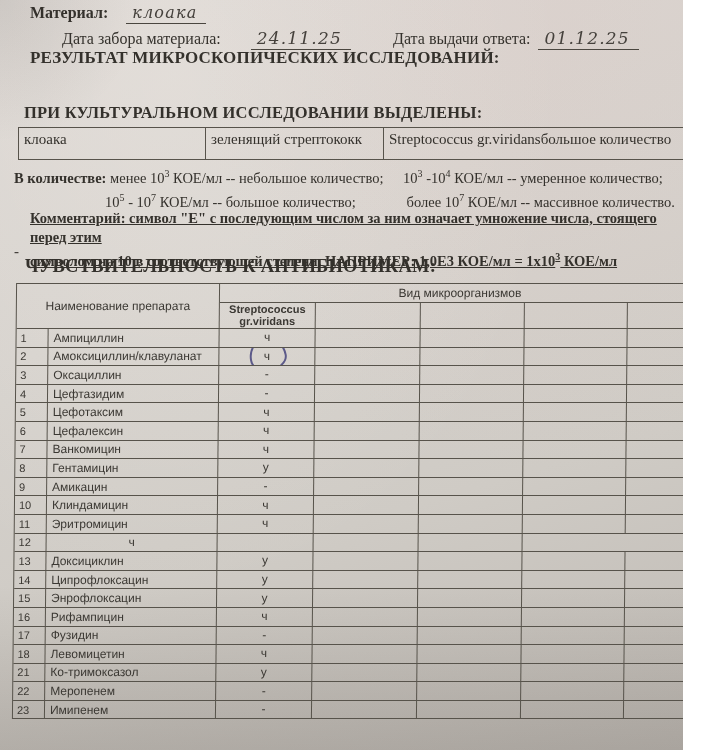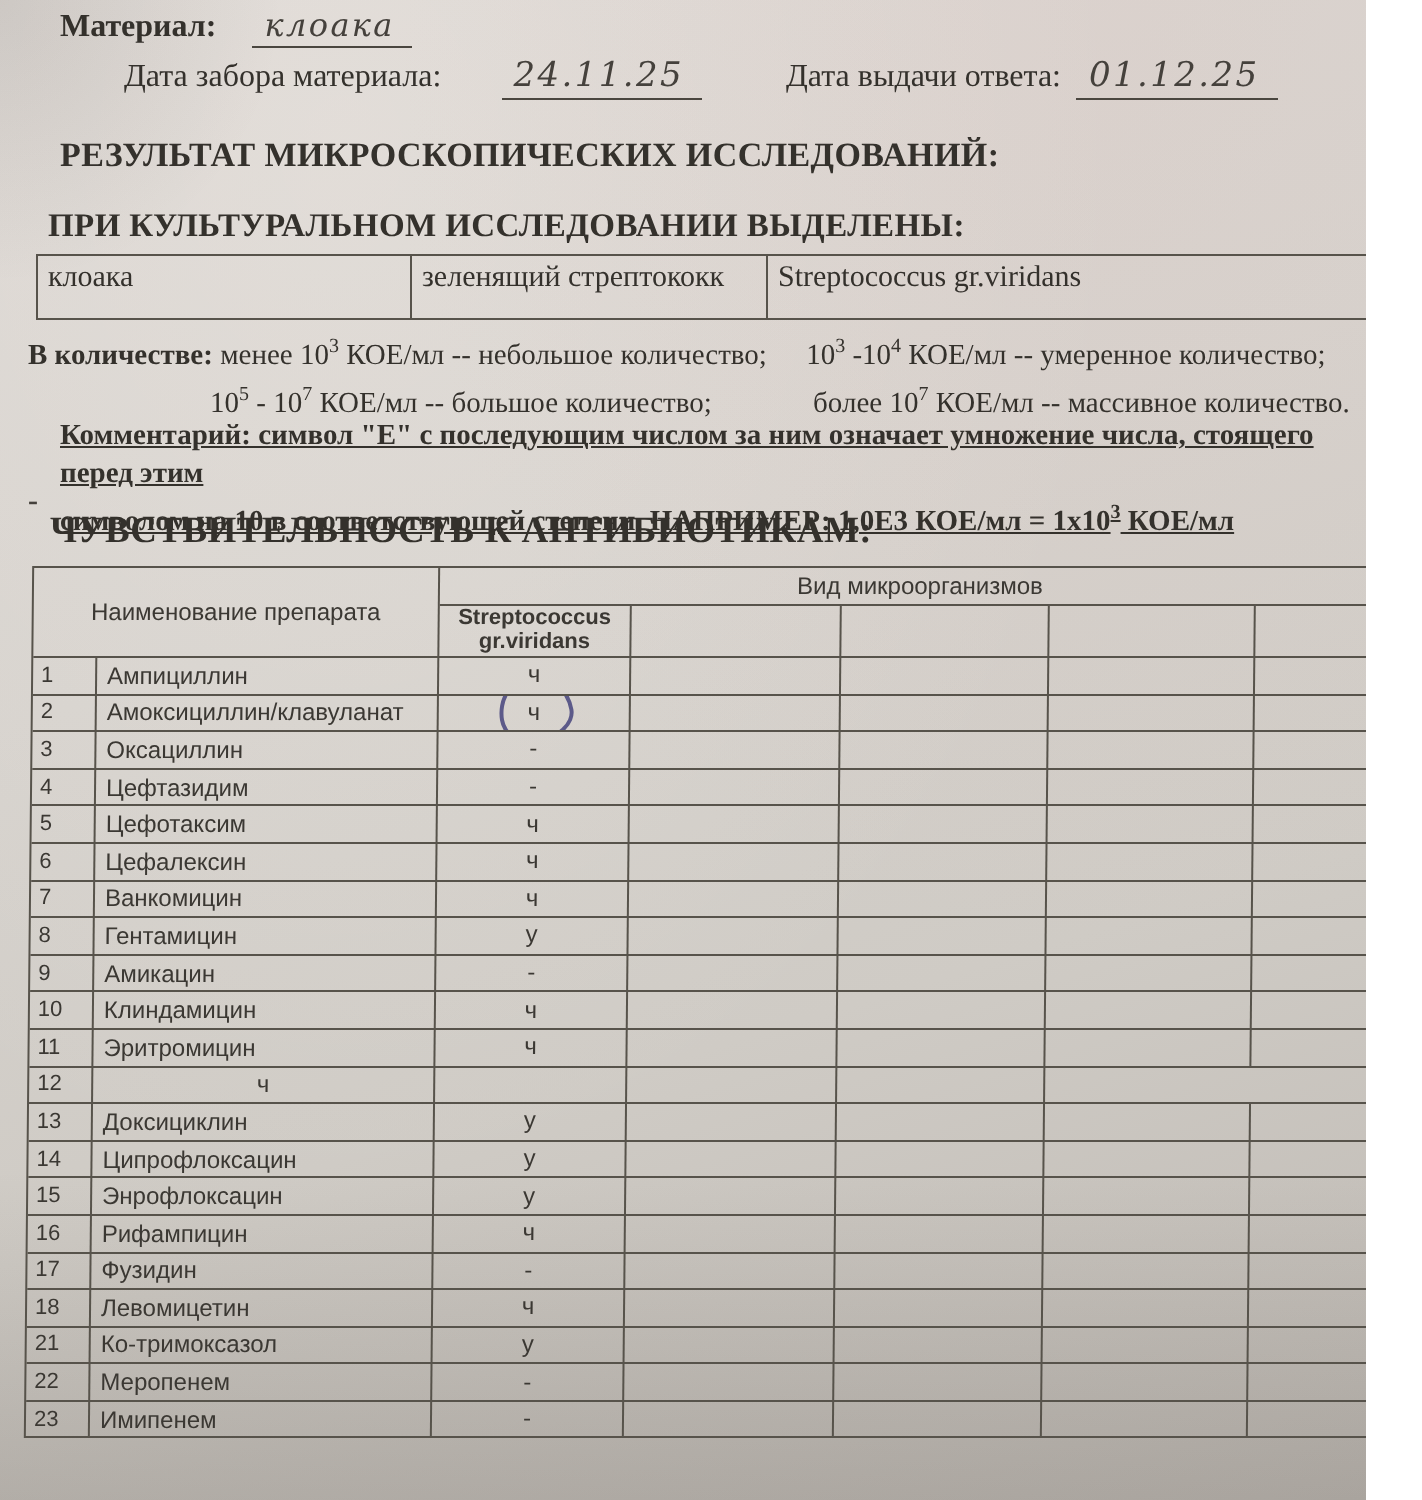--- a/index.html
+++ b/index.html
@@ -79,29 +79,30 @@
   <div class="abs" style="left:30px; top:28px;margin-left:32px;">
     <span class="serif">Дата забора материала:</span>
     <span class="hand" style="margin-left:26px;">24.11.25</span>
   </div>
 
   <div class="abs" style="left:393px; top:28px;">
     <span class="serif">Дата выдачи ответа:</span>
     <span class="hand" style="margin-left:4px;">01.12.25</span>
   </div>
 
-  <div class="abs title" style="left:30px; top:68px;text-align:right;">РЕЗУЛЬТАТ МИКРОСКОПИЧЕСКИХ ИССЛЕДОВАНИЙ:</div>
+  <div class="abs title" style="left:30px; top:48px;text-align:right;">РЕЗУЛЬТАТ МИКРОСКОПИЧЕСКИХ ИССЛЕДОВАНИЙ:</div>
 
   <div class="abs title" style="left:24px; top:103px; font-size:16.5px;">ПРИ КУЛЬТУРАЛЬНОМ ИССЛЕДОВАНИИ ВЫДЕЛЕНЫ:</div>
 
   <div class="abs ctable">
     <div class="td">клоака</div>
     <div class="td">зеленящий стрептококк</div>
     <div class="td">
       <span>Streptococcus gr.viridans</span>
+      <span>большое количество</span>
     </div>
   </div>
 
   <div class="abs qty">
     <div>
       <span class="b">В количестве:</span>
       <span> </span>
       <span>менее 10</span><sup>3</sup><span> КОЕ/мл -- небольшое количество;</span>
       <span style="margin-left:16px;">10</span><sup>3</sup><span> -10</span><sup>4</sup><span> КОЕ/мл  -- умеренное количество;</span>
     </div>

